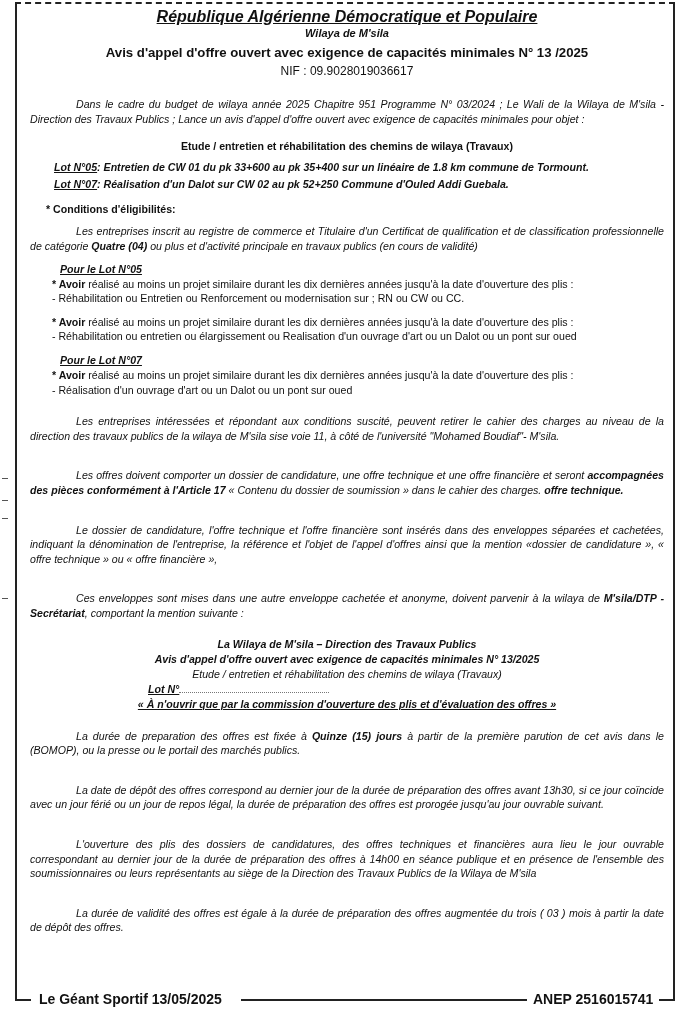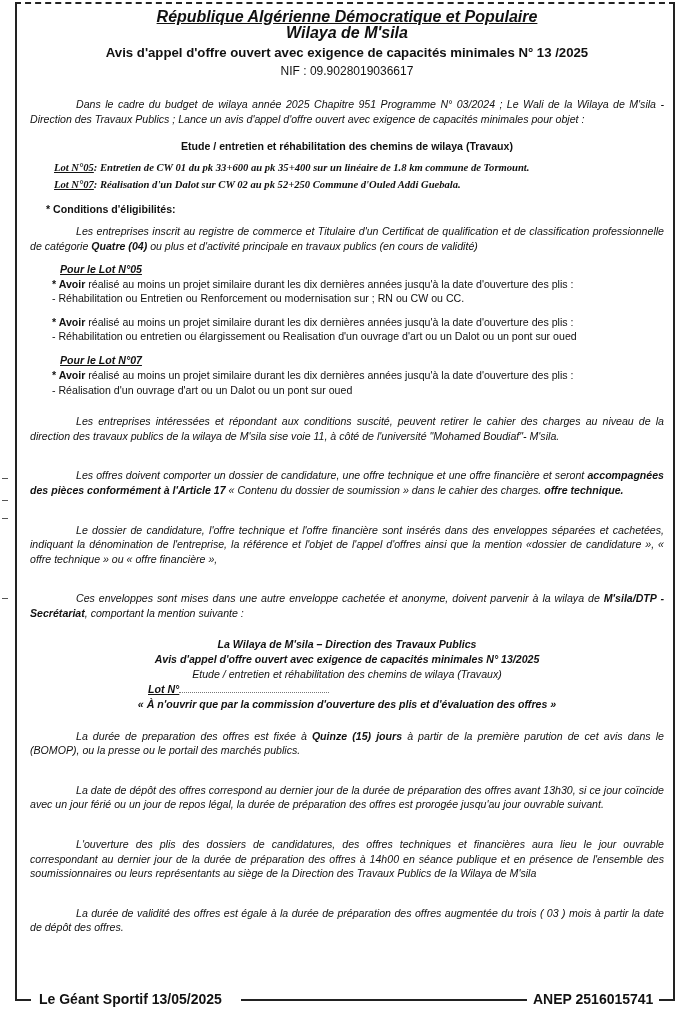--- a/index.html
+++ b/index.html
@@ -12,40 +12,40 @@
     position: absolute; left: 15px; top: 2px; width: 660px; height: 998px;
     border-top: 2px dashed #222; border-left: 2px solid #222; border-right: 2px solid #222;
     box-sizing: border-box;
   }
   .content {
     position: absolute; left: 22px; top: 8px; width: 650px;
     font-size: 10.6px; line-height: 14.6px;
   }
   .c { text-align: center; }
   .hdr1 { font-style: italic; font-weight: bold; text-decoration: underline; font-size: 16px; line-height: 17px; }
-  .hdr2 { font-style: italic; font-weight: bold; font-size: 16px; line-height: 16px; }
+  .hdr2 { font-style: italic; font-weight: bold; font-size: 11px; line-height: 16px; }
   .hdr3 { font-weight: bold; font-size: 13.2px; line-height: 19px; margin-top: 2px; }
   .nif { font-size: 12px; line-height: 18px; }
   p { margin: 8px; text-align: justify; font-style: italic; }
   .indent { text-indent: 46px; }
   .gap { height: 9px; }
   .gap-s { height: 5px; }
   .b { font-weight: bold; }
-  .lot { font-style: italic; font-weight: bold; padding-left: 32px; line-height: 17px; font-family: Liberation Serif, serif; }
+  .lot { font-style: italic; font-weight: bold; padding-left: 32px; line-height: 17px; }
   .lot .lbl { text-decoration: underline; }
   .cond-title { font-weight: bold; padding-left: 24px; }
   .pour { font-weight: bold; font-style: italic; text-decoration: underline; padding-left: 38px; line-height: 15px; }
   .pour2 { padding-left: 30px; }
   .avoir { padding-left: 30px; }
   .dash { padding-left: 30px; }
   .mention { text-align: center; font-weight: bold; line-height: 15px; font-style: italic; }
   .mention-lot { font-style: italic; font-weight: bold; padding-left: 126px; text-align: left; }
   .mention-lot .lbl { text-decoration: underline; }
   .mention-lot .dots { display: inline-block; width: 150px; border-bottom: 1px dotted #777; height: 8px; }
-  .mention-q { font-style: italic; font-weight: bold; text-align: center; }
+  .mention-q { font-style: italic; font-weight: bold; text-align: center; text-decoration: underline; }
   .footer {
     position: absolute; left: 15px; top: 988px; width: 665px; height: 24px;
     font-family: "Liberation Sans", sans-serif; font-weight: bold; font-size: 14px;
   }
   .footer .line-left { position: absolute; left: 0; top: 11px; width: 16px; border-top: 2px solid #222; }
   .footer .pub { position: absolute; left: 24px; top: 0; line-height: 22px; }
   .footer .line-mid { position: absolute; left: 226px; top: 11px; width: 286px; border-top: 2px solid #222; }
   .footer .anep { position: absolute; left: 518px; top: 0; line-height: 22px; }
   .footer .line-right { position: absolute; left: 644px; top: 11px; width: 16px; border-top: 2px solid #222; }
   .footer .tick-right { position: absolute; left: 658px; top: 0px; height: 13px; border-left: 2px solid #222; }

